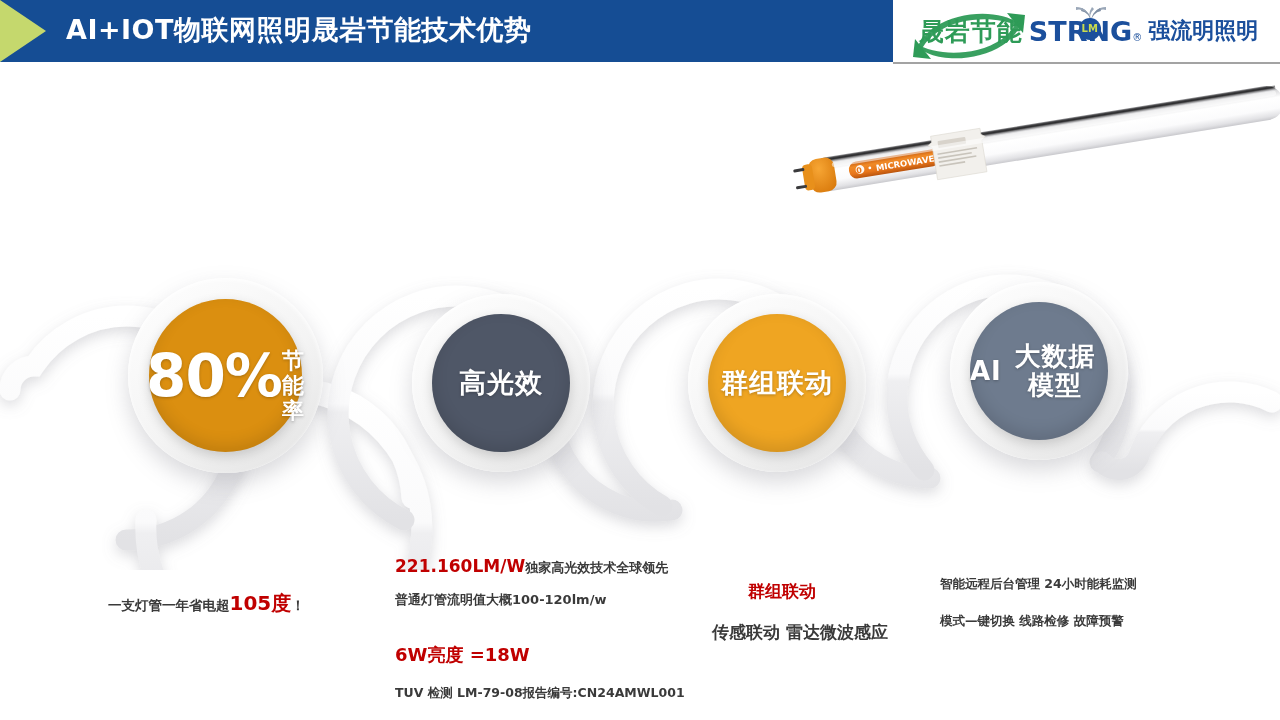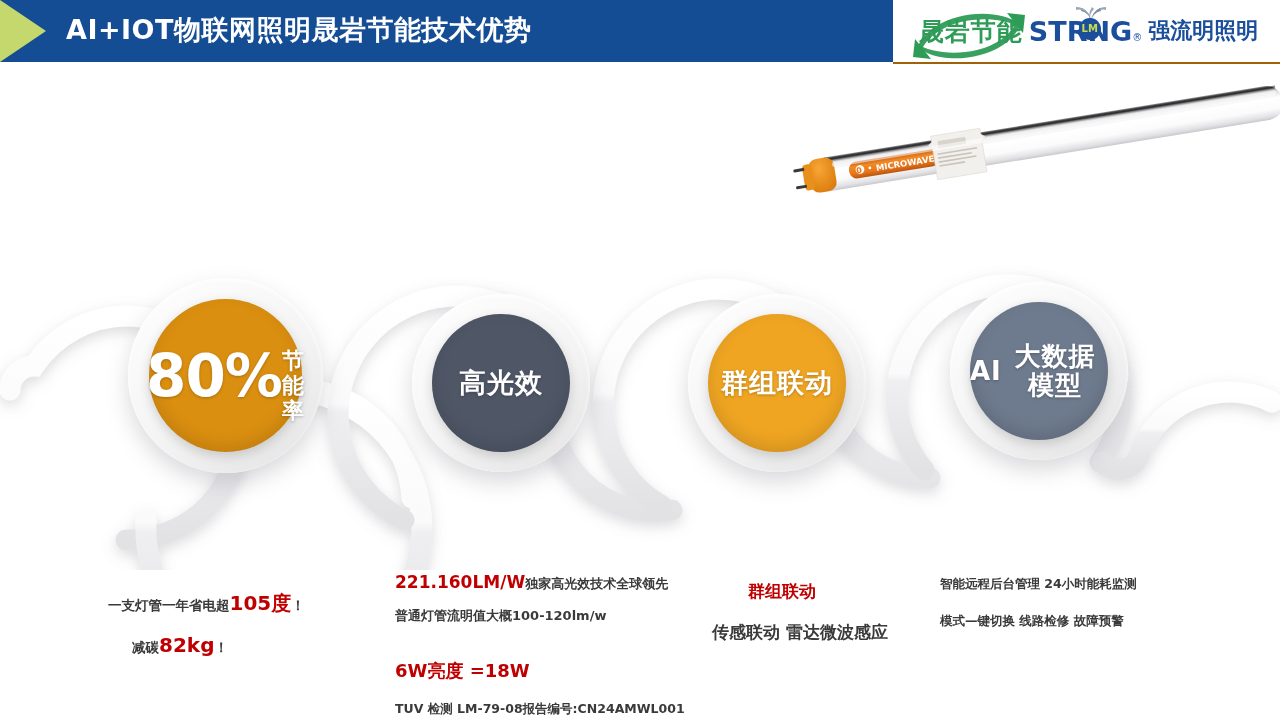--- a/index.html
+++ b/index.html
@@ -42,21 +42,21 @@
     font-weight: bold;
     letter-spacing: 0.5px;
     white-space: nowrap;
     font-family: "DejaVu Sans", "Liberation Sans", sans-serif;
   }
   #logo-panel {
     position: absolute;
     left: 893px; top: 0;
     width: 387px; height: 62px;
     background: #ffffff;
-    border-bottom: 2px solid #a16207;
+    border-bottom: 2px solid #a3a3a3;
     display: flex;
     align-items: center;
     justify-content: center;
     overflow: hidden;
   }
   #logo-inner {
     position: relative;
     display: flex;
     align-items: center;
     gap: 6px;
@@ -196,21 +196,21 @@
   .red { color: #C00000; }
   .blk { color: #3A3A3A; }
   .b { font-weight: bold; }
 
   #col1 { left: 108px; top: 590px; }
   #col1 .l1 { font-size: 13.5px; font-weight: bold; }
   #col1 .l1 .big { font-size: 20px; }
   #col1 .l2 { font-size: 13.5px; font-weight: bold; margin-top: 16px; padding-left: 24px; }
   #col1 .l2 .big { font-size: 20px; }
 
-  #col2 { left: 395px; top: 572px; }
+  #col2 { left: 395px; top: 556px; }
   #col2 .l1 { font-size: 13px; font-weight: bold; }
   #col2 .l1 .big { font-size: 17px; }
   #col2 .l2 { font-size: 13px; font-weight: bold; margin-top: 14px; }
   #col2 .l3 { font-size: 18px; font-weight: bold; margin-top: 34px; }
   #col2 .l4 { font-size: 12.5px; font-weight: bold; margin-top: 18px; }
 
   #col3 { left: 748px; top: 580px; }
   #col3 .l1 { font-size: 17px; font-weight: bold; }
   #col3 .l2 { font-size: 17px; font-weight: bold; margin-top: 18px; margin-left: -36px; }
 
@@ -366,23 +366,20 @@
   <div class="node-core" style="left:970px; top:302px; width:138px; height:138px; background:#6E7B8E;">
     <div class="core-ai">AI</div>
     <div class="core-ai">大数据模型</div>
   </div>
 </div>
 
 <div class="txt-block" id="col1">
   <div class="line l1">
     <span class="blk b">一支灯管一年省电超</span><span class="red b big">105度</span><span class="blk b">！</span>
   </div>
-  <div class="line l2">
-    <span class="blk b">减碳</span><span class="red b big">82kg</span><span class="blk b">！</span>
-  </div>
 </div>
 
 <div class="txt-block" id="col2">
   <div class="line l1">
     <span class="red b big">221.160LM/W</span><span class="blk b">独家高光效技术全球领先</span>
   </div>
   <div class="line l2 blk b">普通灯管流明值大概100-120lm/w</div>
   <div class="line l3 red b">6W亮度 =18W</div>
   <div class="line l4 blk b">TUV 检测 LM-79-08报告编号:CN24AMWL001</div>
 </div>

